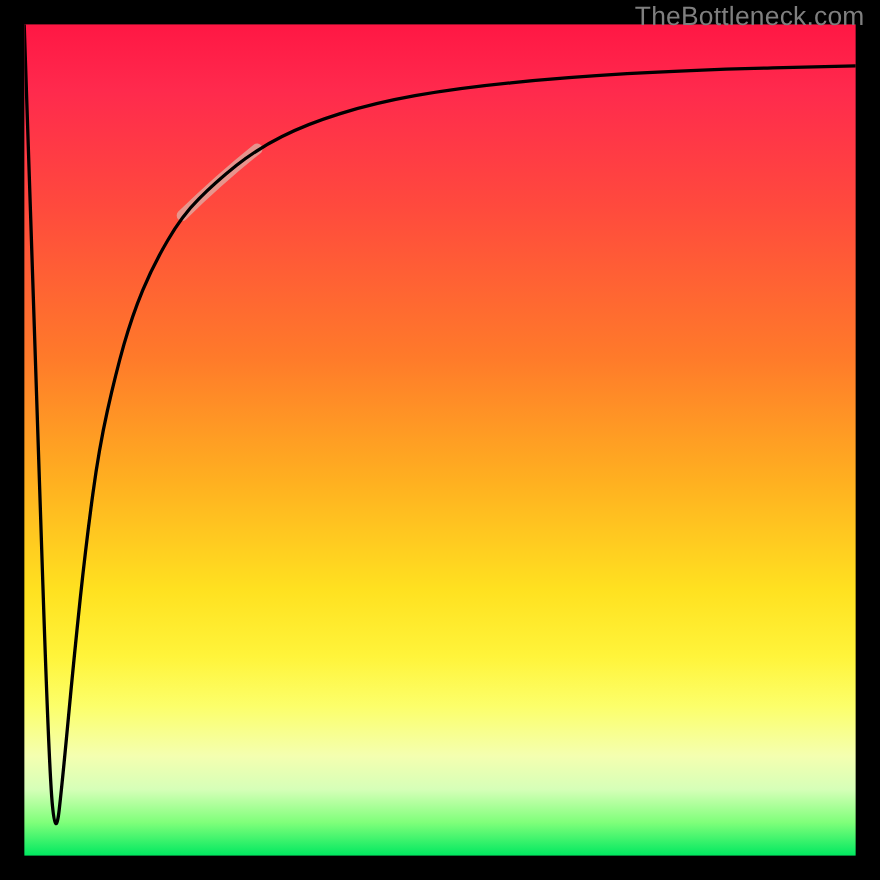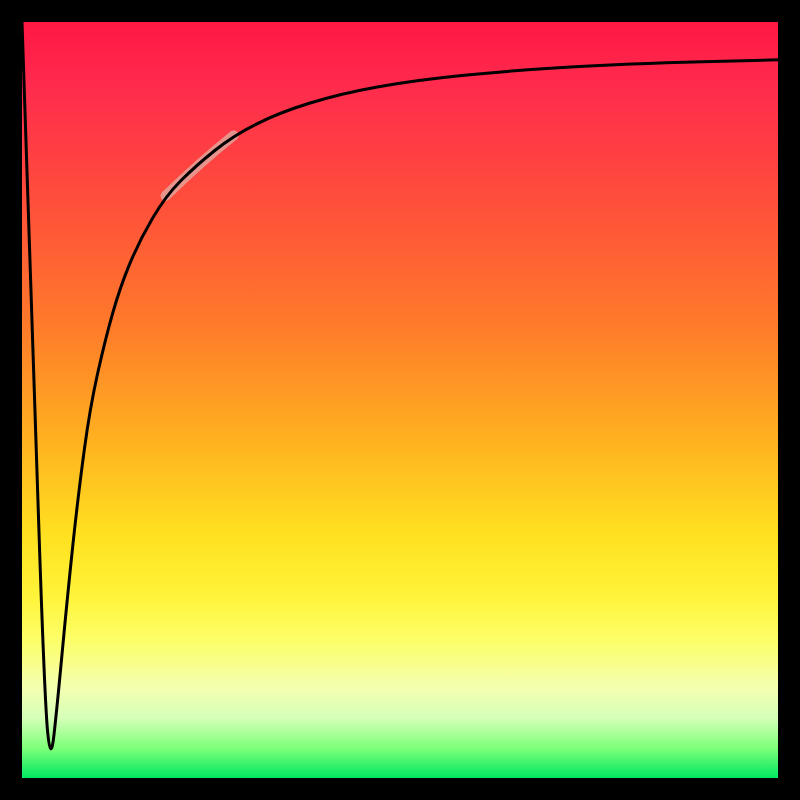--- a/index.html
+++ b/index.html
@@ -73,20 +73,21 @@
     stroke: #e3a39a;
     stroke-width: 10;
     stroke-linecap: round;
     opacity: 0.85;
   }
 </style>
 </head>
 <body>
 
 <div class="frame">
+  <div class="watermark">TheBottleneck.com</div>
 
   <div class="plot-area">
     <div class="gradient"></div>
     <svg class="curve" viewBox="0 0 756 756" preserveAspectRatio="none">
 
       <path class="highlight" d="M 143.6 173.9 Q 177.7 140.6 211.7 113.4"></path>
       <path class="main" d="M 0.0 0.0 Q 0.0 0.0 5.7 170.1 Q 11.3 340.2 17.0 510.3 Q 22.7 680.4 25.7 710.6 Q 28.7 740.9 31.8 714.4 Q 34.8 688.0 40.1 631.3 Q 45.4 574.6 51.0 521.6 Q 56.7 468.7 62.4 427.1 Q 68.0 385.6 75.6 351.5 Q 83.2 317.5 90.7 291.1 Q 98.3 264.6 107.7 241.9 Q 117.2 219.2 130.4 196.6 Q 143.6 173.9 158.8 158.8 Q 173.9 143.6 192.8 128.5 Q 211.7 113.4 234.4 102.1 Q 257.0 90.7 287.3 81.3 Q 317.5 71.8 355.3 65.0 Q 393.1 58.2 442.3 53.3 Q 491.4 48.4 548.1 45.0 Q 604.8 41.6 680.4 39.7 T 756.0 37.8"></path>
     </svg>
   </div>
 </div>

